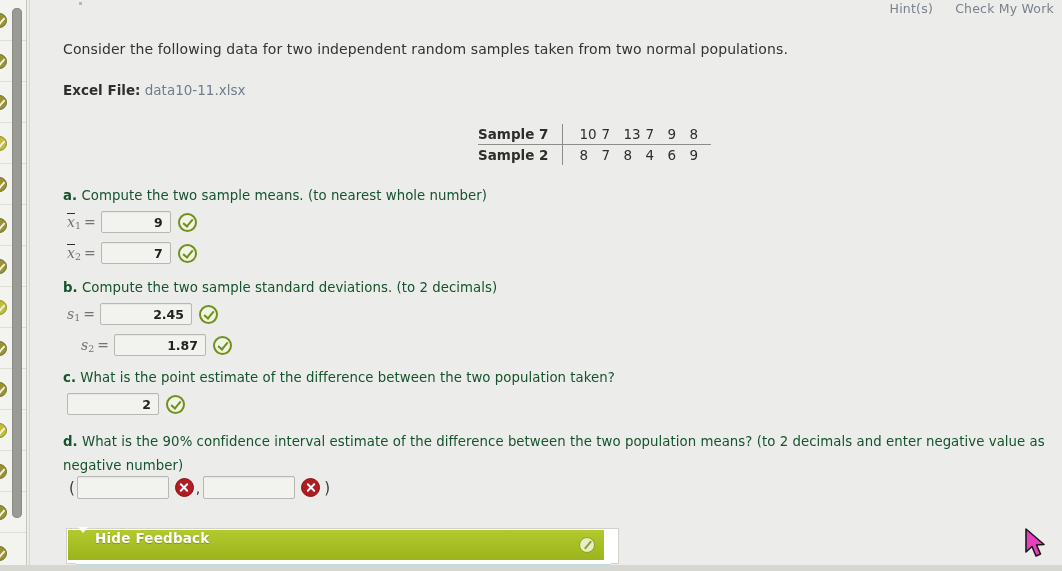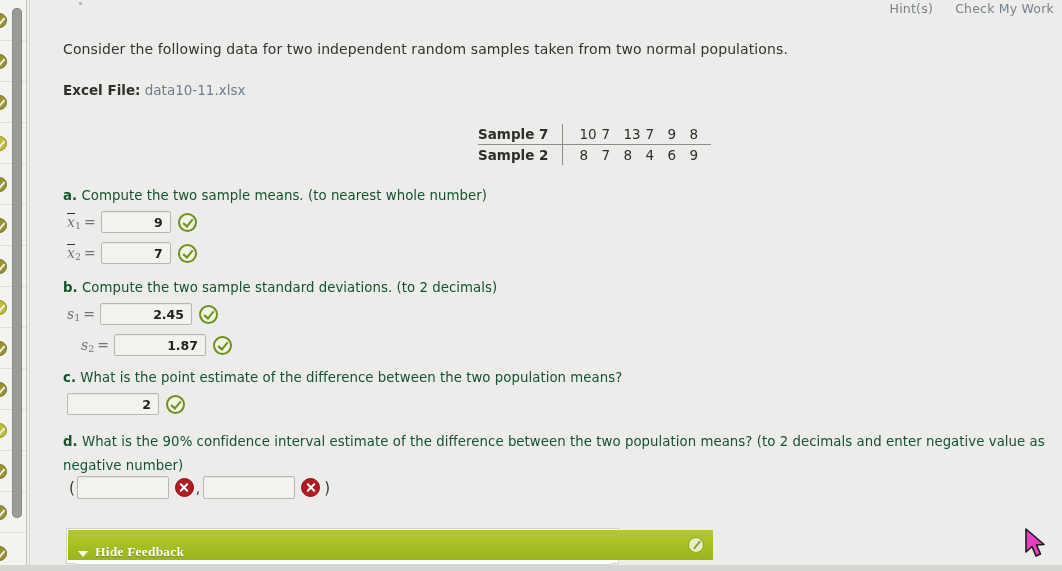--- a/index.html
+++ b/index.html
@@ -261,27 +261,26 @@
     position: absolute;
     left: 36px; top: 528px;
     width: 553px; height: 36px;
     background: #ffffff;
     border: 1px solid #d3d3cd;
     box-sizing: border-box;
   }
   .feedback-bar {
     position: absolute;
     left: 1px; top: 1px;
-    width: 645px; height: 30px;
+    width: 536px; height: 30px;
     background: #a7bf23;
     background: linear-gradient(180deg,#b3c92e 0%, #9cb41c 100%);
     display: flex;
-    align-items: flex-end;
+    align-items: flex-start;
     cursor: pointer;
-    font-family: Liberation Serif, serif;
   }
   .fb-caret {
     margin-left: 10px;
     width: 0; height: 0;
     border-left: 5px solid transparent;
     border-right: 5px solid transparent;
     border-top: 6px solid #ffffff;
     position: relative;
     top: -3px;
   }
@@ -439,21 +438,21 @@
         <input class="ansbox wide" type="text" value="2.45" style="">
         <div class="ok-icon"></div>
       </div>
       <div class="answer-row" style="top:334px;margin-left:14px;">
         <span class="var"><i>s</i><sub>2</sub><span class="eq">=</span></span>
         <input class="ansbox wide" type="text" value="1.87" style="">
         <div class="ok-icon"></div>
       </div>
 
       <div class="q" style="top:370px;">
-        <b>c.</b><span> What is the point estimate of the difference between the two population means?</span>
+        <b>c.</b><span> What is the point estimate of the difference between the two population taken?</span>
       </div>
       <div class="answer-row" style="top:393px;">
         <input class="ansbox wide" type="text" value="2" style="">
         <div class="ok-icon"></div>
       </div>
 
       <div class="q" style="top:430px; width:995px; line-height:24px;">
         <b>d.</b><span> What is the 90% confidence interval estimate of the difference between the two population means? (to 2 decimals and enter negative value as negative number)</span>
       </div>
       <div class="answer-row" style="top:476px;">

